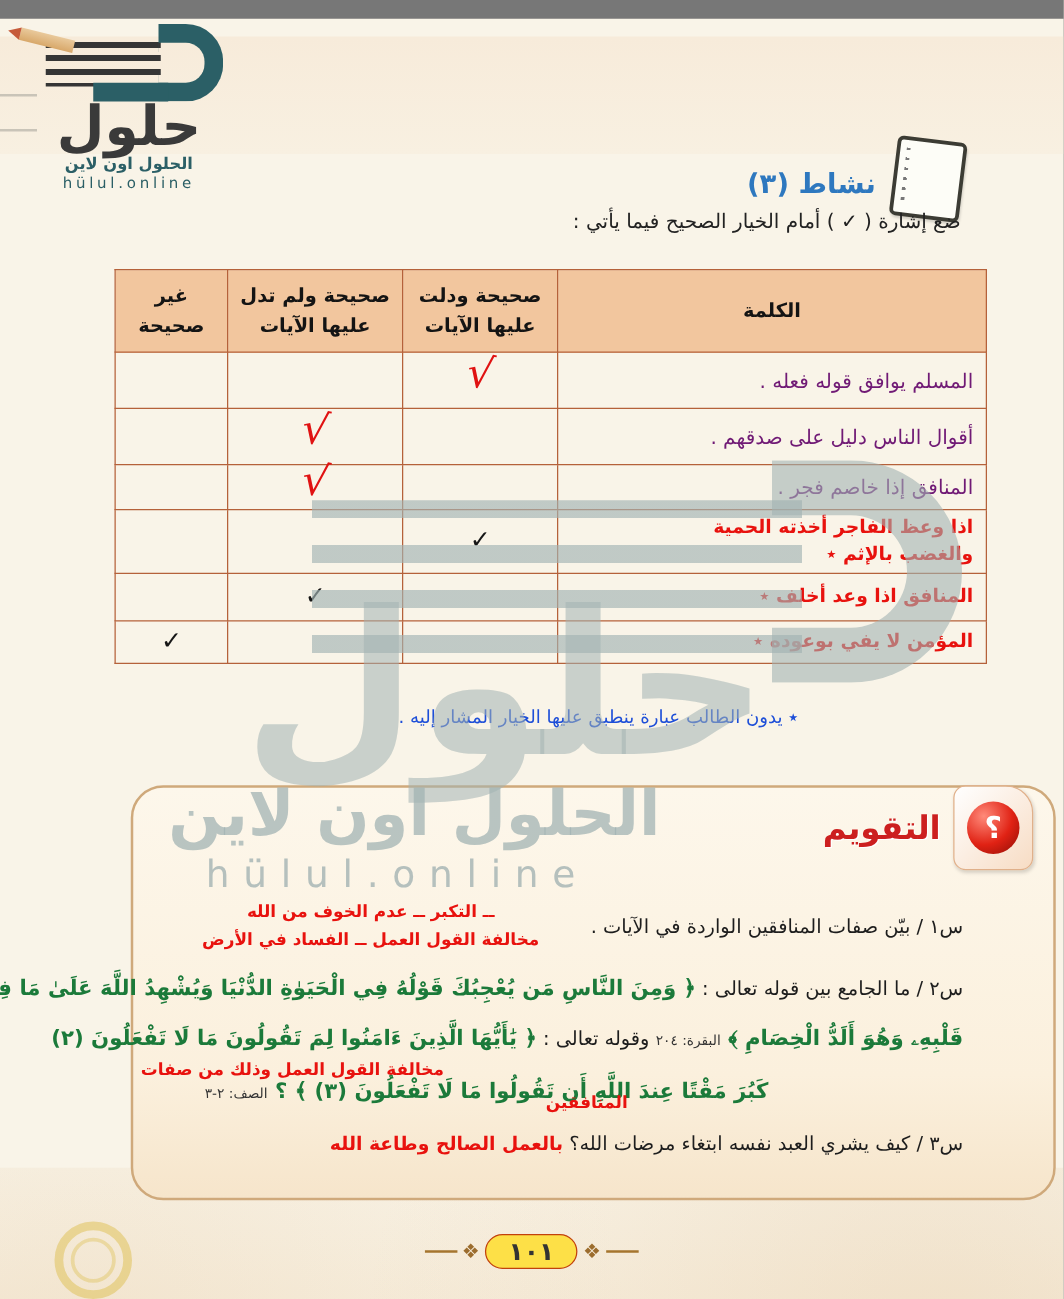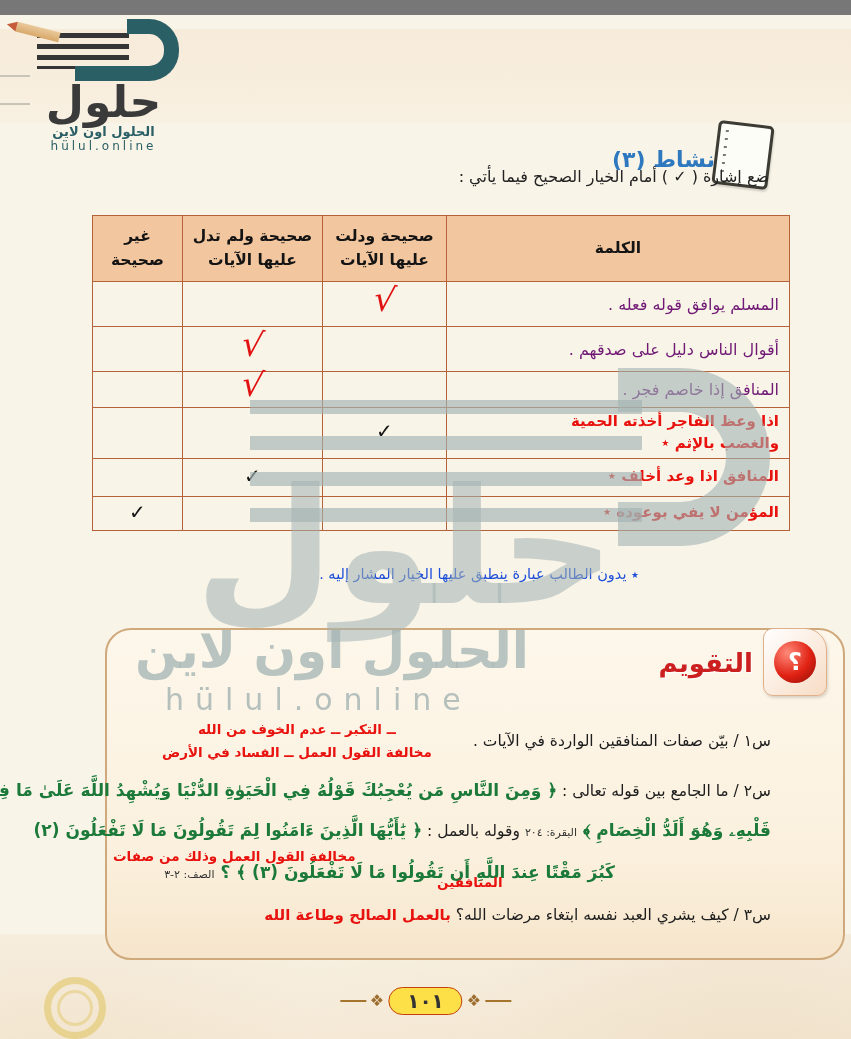--- a/index.html
+++ b/index.html
@@ -29,21 +29,21 @@
   .lg-sub-en { font-size:12px; color:#2b5f66; letter-spacing:3px; }
 
   .pencil { position:absolute; left:16px; top:12px; width:44px; height:10px;
     background:linear-gradient(#e9c99b,#d8a86a); transform:rotate(14deg); z-index:11; }
   .pencil:before { content:""; position:absolute; left:-10px; top:0;
     border-right:10px solid #c65b3a; border-top:5px solid transparent; border-bottom:5px solid transparent; }
   .edge-lines { position:absolute; left:0; top:60px; width:30px; height:30px;
     border-top:2px solid #c9c4b8; border-bottom:2px solid #c9c4b8; z-index:1; }
 
   
-  .activity-header { position:absolute; top:108px; right:80px; display:flex; align-items:center; }
+  .activity-header { position:absolute; top:96px; right:80px; display:flex; align-items:center; gap:14px; }
   .notebook-icon { width:56px; height:64px; background:#fdfdf7; border:3px solid #3c3c34;
     border-radius:5px; transform:rotate(7deg); position:relative; box-shadow:1px 2px 2px rgba(0,0,0,.15); }
   .notebook-icon:before { content:""; position:absolute; left:5px; top:6px; bottom:6px; width:3px;
     background:repeating-linear-gradient(to bottom, #777 0 2px, transparent 2px 8px); }
   .activity-title { color:#2e78bf; font-size:22px; font-weight:bold; margin-top:8px; }
   .instruction { position:absolute; top:152px; right:82px; font-size:16px; color:#222; }
 
   
   table.choices { position:absolute; top:200px; right:61px; width:697px;
     border-collapse:collapse; table-layout:fixed; }
@@ -203,21 +203,21 @@
     </div>
     <div class="q1-ans red-ans">
       <div>ــ التكبر ــ عدم الخوف من الله</div>
       <div>مخالفة القول العمل ــ الفساد في الأرض</div>
     </div>
 
     <div class="q-line q2a">
       <span>س٢ / ما الجامع بين قوله تعالى : </span><span class="quran">﴿ وَمِنَ النَّاسِ مَن يُعْجِبُكَ قَوْلُهُ فِي الْحَيَوٰةِ الدُّنْيَا وَيُشْهِدُ اللَّهَ عَلَىٰ مَا فِي</span>
     </div>
     <div class="q-line q2b">
-      <span class="quran">قَلْبِهِۦ وَهُوَ أَلَدُّ الْخِصَامِ ﴾ </span><span class="vref">البقرة: ٢٠٤</span><span> وقوله بالعمل : </span><span class="quran">﴿ يَٰأَيُّهَا الَّذِينَ ءَامَنُوا لِمَ تَقُولُونَ مَا لَا تَفْعَلُونَ (٢)</span>
+      <span class="quran">قَلْبِهِۦ وَهُوَ أَلَدُّ الْخِصَامِ ﴾ </span><span class="vref">البقرة: ٢٠٤</span><span> وقوله تعالى : </span><span class="quran">﴿ يَٰأَيُّهَا الَّذِينَ ءَامَنُوا لِمَ تَقُولُونَ مَا لَا تَفْعَلُونَ (٢)</span>
     </div>
     <div class="q-line q2c">
       <span class="quran">كَبُرَ مَقْتًا عِندَ اللَّهِ أَن تَقُولُوا مَا لَا تَفْعَلُونَ (٣) ﴾ ؟ </span><span class="vref">الصف: ٢-٣</span>
     </div>
     <div class="q2-ans1 red-ans">مخالفة القول العمل وذلك من صفات</div>
     <div class="q2-ans2 red-ans">المنافقين</div>
 
     <div class="q-line q3">
       <span>س٣ / كيف يشري العبد نفسه ابتغاء مرضات الله؟ </span><span class="red-ans" style="font-size:15px">بالعمل الصالح وطاعة الله</span>
     </div>

